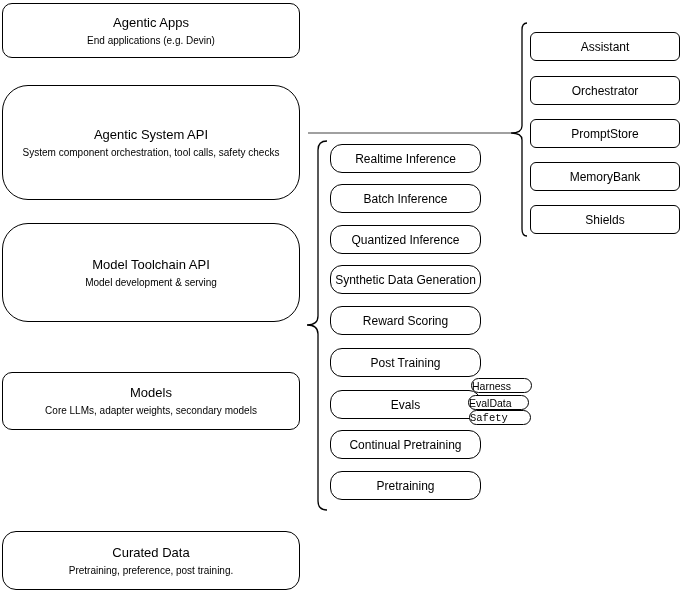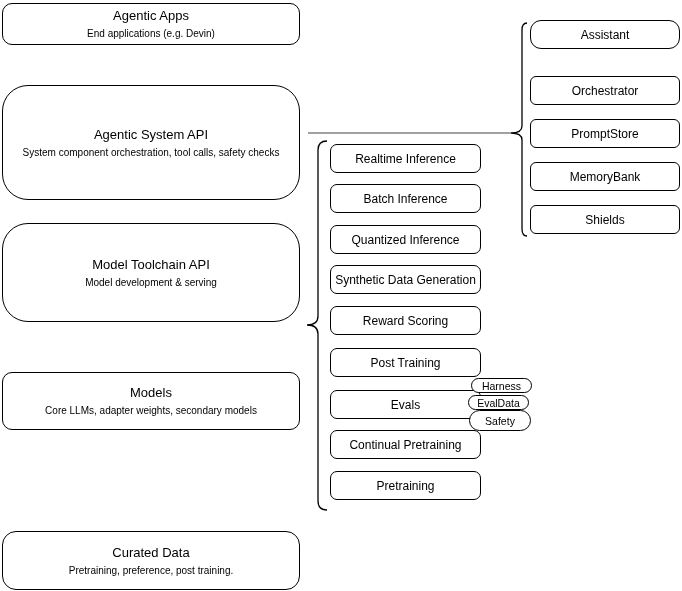--- a/index.html
+++ b/index.html
@@ -24,35 +24,34 @@
     text-align: center;
   }
   .left-node { left: 2px; width: 298px; }
   .r-small { border-radius: 10px; }
   .r-large { border-radius: 26px; }
   .r-med   { border-radius: 14px; }
   .node-title { font-size: 13px; line-height: 16px; }
   .node-subtitle { font-size: 10px; line-height: 13px; margin-top: 3px; padding: 0 14px; }
   .mid-node {
     left: 330px; width: 151px; height: 29px;
-    border-radius: 7px; font-size: 12px;
+    border-radius: 12px; font-size: 12px;
   }
   .right-node {
     left: 530px; width: 150px; height: 29px;
     border-radius: 6px; font-size: 12px;
   }
   .pill {
     position: absolute;
     background: #ffffff;
     border: 1px solid #000000;
     box-sizing: border-box;
     border-radius: 999px;
     display: flex;
     align-items: center;
-    justify-content: center;
     font-size: 10.5px;
     z-index: 3;
   }
   .mid-node, .right-node { z-index: 2; }
   svg.overlay {
     position: absolute;
     left: 0; top: 0;
     width: 682px; height: 591px;
     pointer-events: none;
     z-index: 1;
@@ -65,21 +64,21 @@
 
   <svg class="overlay" viewBox="0 0 682 591" xmlns="http://www.w3.org/2000/svg">
 
     <path d="M 308 133 L 511 133" stroke="#808080" stroke-width="1.6" fill="none"></path>
 
     <path d="M 327 141 C 321 141 318 144 318 150 L 318 316 C 318 322 315 325 307 325 C 315 325 318 328 318 334 L 318 501 C 318 507 321 510 327 510" stroke="#000000" stroke-width="1.3" fill="none"></path>
 
     <path d="M 527 23 C 524 23 522 25 522 30 L 522 126 C 522 130 519 133 511 133 C 519 133 522 136 522 140 L 522 229 C 522 234 524 236 527 236" stroke="#000000" stroke-width="1.3" fill="none"></path>
   </svg>
 
-  <div class="node left-node r-small" style="top:3px; height:42px;">
+  <div class="node left-node r-small" style="top:3px; height:55px;">
     <div class="node-title">Agentic Apps</div>
     <div class="node-subtitle">End applications (e.g. Devin)</div>
   </div>
 
   <div class="node left-node r-large" style="top:85px; height:115px;">
     <div class="node-title">Agentic System API</div>
     <div class="node-subtitle">System component orchestration, tool calls, safety checks</div>
   </div>
 
   <div class="node left-node r-large" style="top:223px; height:99px;">
@@ -125,25 +124,25 @@
   <div class="node mid-node" style="top:471px;">
     <span>Pretraining</span>
   </div>
 
   <div class="pill" style="left:471px; top:378px; width:61px; height:15px;">
     <span>Harness</span>
   </div>
   <div class="pill" style="left:468px; top:395px; width:61px; height:15px;">
     <span>EvalData</span>
   </div>
-  <div class="pill" style="left:469px; top:410px; width:62px; height:21px;">
+  <div class="pill" style="left:469px; top:410px; width:62px; height:15px;font-family:Liberation Mono, monospace;">
     <span>Safety</span>
   </div>
 
-  <div class="node right-node" style="top:20px;border-radius:11px;">
+  <div class="node right-node" style="top:32px;">
     <span>Assistant</span>
   </div>
   <div class="node right-node" style="top:76px;">
     <span>Orchestrator</span>
   </div>
   <div class="node right-node" style="top:119px;">
     <span>PromptStore</span>
   </div>
   <div class="node right-node" style="top:162px;">
     <span>MemoryBank</span>

